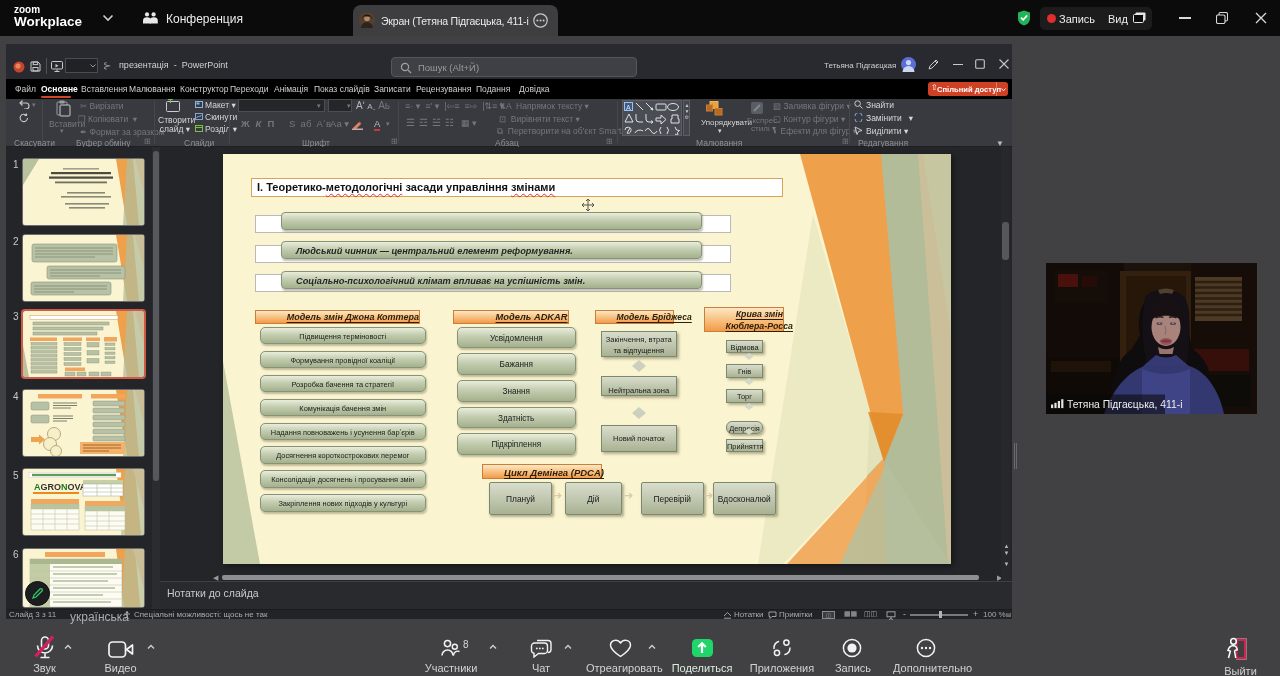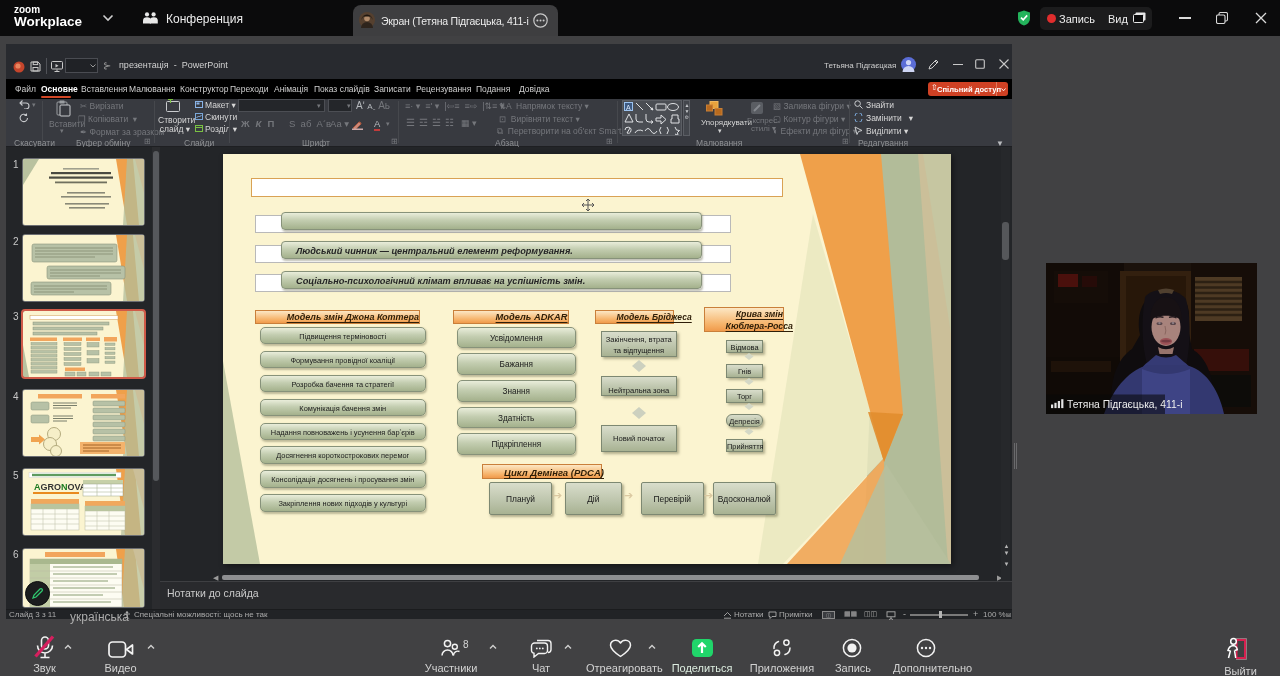--- a/index.html
+++ b/index.html
@@ -114,20 +114,27 @@
           <path d="M4.5 3 l3 1.8 l-3 1.8 z" fill="#c9c9c9" stroke="none"></path>
           <path d="M6 8.5 v1.5 M3.5 10.5 h5"></path>
         </svg>
       <div class="abs" style="left:59px; top:14px; width:33px; height:15px; background:#202226; border:1px solid #4a4c52;"></div>
       <svg class="abs" style="left:84px; top:20px;" width="6" height="4">
           <path d="M0.5 0.5 L3 3 L5.5 0.5" stroke="#9a9a9a" fill="none"></path>
         </svg>
       <div class="abs" style="left:97px; top:16px; color:#9a9a9a; font-size:10px;">⊱</div>
       <div class="abs" style="left:113px; top:16px; color:#d2d2d2; font-size:9px;">презентація&nbsp; - &nbsp;PowerPoint</div>
 
+      <div class="abs" style="left:385px; top:13px; width:246px; height:20px; background:#3e4046; border:1px solid #55575d; border-radius:4px;">
+        <svg class="abs" style="left:8px; top:4px;" width="12" height="12">
+            <circle cx="5" cy="5" r="3.6" stroke="#a0a0a0" fill="none" stroke-width="1.2"></circle>
+            <path d="M8 8 L11 11" stroke="#a0a0a0" stroke-width="1.2"></path>
+          </svg>
+        <div class="abs" style="left:26px; top:4px; color:#9b9b9b; font-size:9.5px;">Пошук (Alt+Й)</div>
+      </div>
 
       <div class="abs" style="left:818px; top:17px; width:70px; color:#cdcdcd; font-size:8px; text-align:right; white-space:nowrap;">Тетьяна Підгаєцкая</div>
       <svg class="abs" style="left:895px; top:13px;" width="15" height="15">
           <circle cx="7.5" cy="7.5" r="7.5" fill="#5b6dd6"></circle>
           <circle cx="7.5" cy="5.6" r="2.6" fill="#cfd6f5"></circle>
           <path d="M1.5 15 a6 6 0 0 1 12 0 z" fill="#cfd6f5"></path>
         </svg>
       <svg class="abs" style="left:921px; top:14px;" width="13" height="13" viewBox="0 0 13 13" fill="none" stroke="#c9c9c9">
           <path d="M2 11 L3 8 L9 2 L11 4 L5 10 Z M8 3 L10 5"></path>
         </svg>
@@ -459,20 +466,21 @@
           <polygon points="700,0 728,0 728,180" fill="#c6c6a1"></polygon>
           <polygon points="590,60 661,304 560,410 535,410" fill="#e9e7c0" opacity="0.85"></polygon>
           <polygon points="577,0 658,0 680,260 661,308" fill="#efa04a"></polygon>
           <polygon points="661,304 663,410 564,410" fill="#f0a95c" opacity="0.95"></polygon>
           <polygon points="645,258 680,260 661,308" fill="#e18d2e" opacity="0.9"></polygon>
           <polygon points="663,310 728,410 617,410" fill="#b6bf9d" opacity="0.85"></polygon>
           <polygon points="0,207 37,410 0,410" fill="#c3caa6"></polygon>
         </svg>
 
         <div class="abs" style="left:28px; top:24.5px; width:532px; height:19px; background:#fff; border:1px solid #d9a254;"></div>
+        <div class="abs" style="left:34px; top:27.5px; font-size:11px; font-weight:bold; color:#111;">І. Теоретико-<span style="text-decoration:underline wavy #e03030 1px; text-underline-offset:2px;">методологічні</span> засади управління <span style="text-decoration:underline wavy #e03030 1px; text-underline-offset:2px;">змінами</span></div>
         <svg class="abs" style="left:359px; top:45px;" width="12" height="12" viewBox="0 0 12 12">
             <path d="M6 0 v12 M0 6 h12 M6 0 l-2 2 M6 0 l2 2 M6 12 l-2 -2 M6 12 l2 -2 M0 6 l2 -2 M0 6 l2 2 M12 6 l-2 -2 M12 6 l-2 2" stroke="#555" stroke-width="1" fill="none"></path>
           </svg>
 
         <div class="wline" style="left:32px; top:61.5px; width:476px; height:18px;"></div>
         <div class="gbox" style="left:58px; top:58px; width:421px; height:18px; border-radius:4px;"></div>
         <div class="wline" style="left:32px; top:91px; width:476px; height:18px;"></div>
         <div class="gbox" style="left:58px; top:87.5px; width:421px; height:18px; border-radius:4px;"></div>
         <div class="abs btxt" style="left:73px; top:92.5px; font-size:9.2px;">Людський чинник — центральний елемент реформування.</div>
         <div class="wline" style="left:32px; top:120.5px; width:476px; height:18px;"></div>
@@ -505,21 +513,21 @@
           </svg>
         <div class="gbox2 bri" style="top:222.5px; height:20px; line-height:27px;">Нейтральна зона</div>
         <svg class="abs" style="left:408px; top:253px;" width="16" height="13">
             <polygon points="8,0 15,6 8,12 1,6" fill="#ccd0bf"></polygon>
           </svg>
         <div class="gbox2 bri" style="top:271px; height:27.5px; line-height:26px;">Новий початок</div>
 
         <div class="gbox2 kub" style="top:186px;">Відмова</div>
         <div class="gbox2 kub" style="top:210.5px;">Гнів</div>
         <div class="gbox2 kub" style="top:235.5px;">Торг</div>
-        <div class="gbox2 kub" style="top:260px;border-radius:6px;">Депресія</div>
+        <div class="gbox2 kub" style="top:267px;border-radius:6px;">Депресія</div>
         <div class="gbox2 kub" style="top:285px;">Прийняття</div>
         <svg class="abs" style="left:521px; top:199.5px;" width="10" height="7">
             <polygon points="5,0 9.5,3.5 5,7 0.5,3.5" fill="#d4d8c6"></polygon>
           </svg>
         <svg class="abs" style="left:521px; top:224.5px;" width="10" height="7">
             <polygon points="5,0 9.5,3.5 5,7 0.5,3.5" fill="#d4d8c6"></polygon>
           </svg>
         <svg class="abs" style="left:521px; top:249.5px;" width="10" height="7">
             <polygon points="5,0 9.5,3.5 5,7 0.5,3.5" fill="#d4d8c6"></polygon>
           </svg>

